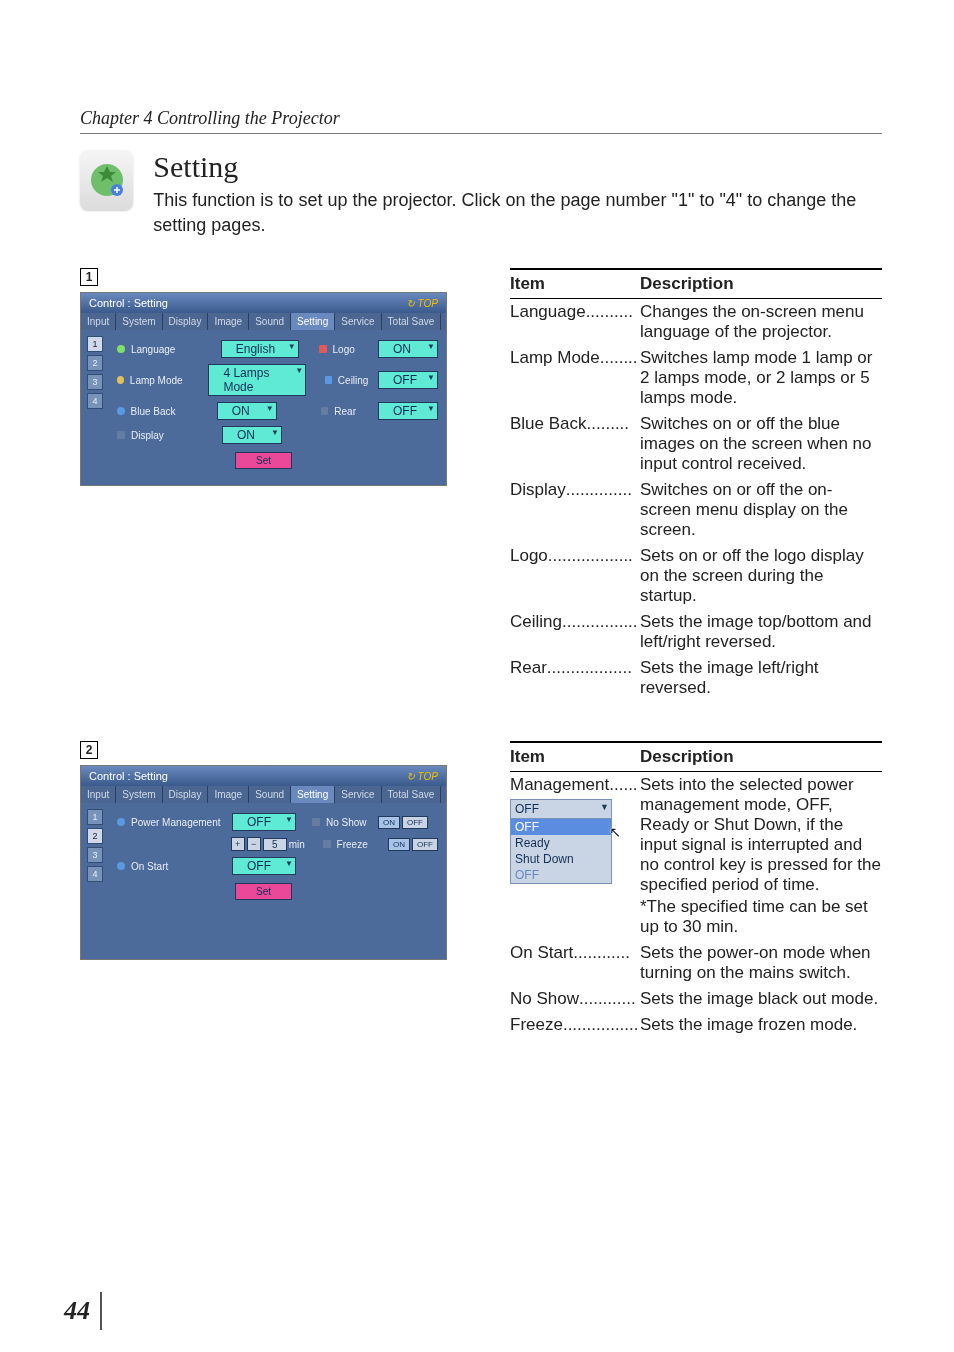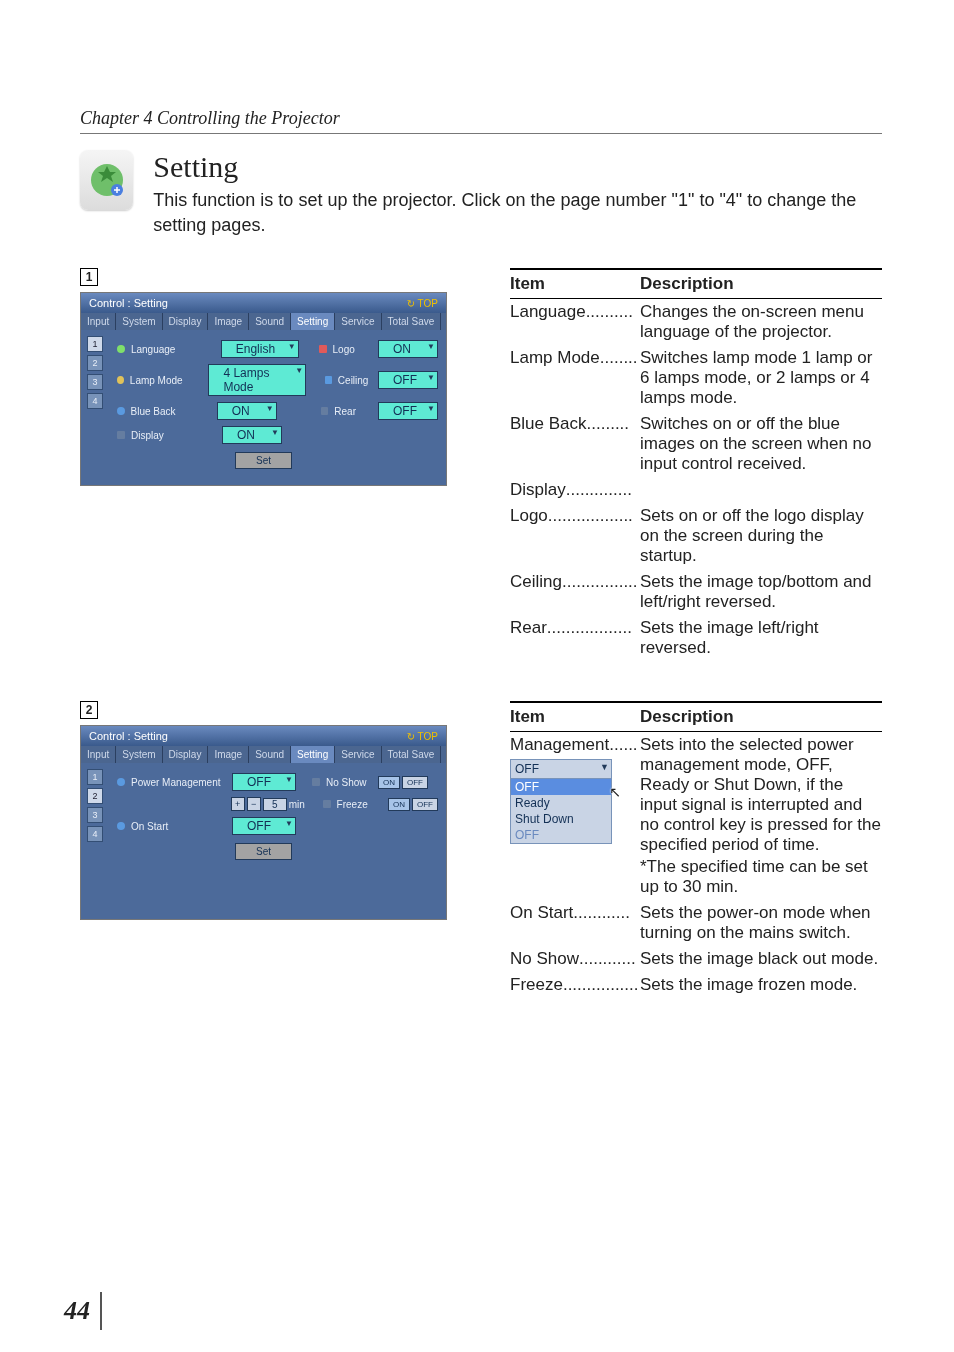--- a/index.html
+++ b/index.html
@@ -81,20 +81,21 @@
     color: #fff;
     font-size: 11px;
     padding: 4px 8px;
     display: flex;
     justify-content: space-between;
     align-items: center;
   }
   .ss-title .top {
     color: #f0c000;
     font-size: 10px;
+    font-style: italic;
   }
   .ss-tabs {
     display: flex;
     background: #4b6690;
     font-size: 10px;
     color: #cfd9ea;
   }
   .ss-tab {
     padding: 3px 6px;
     border-right: 1px solid #2b3f60;
@@ -155,21 +156,21 @@
     min-width:48px;
   }
   .sel::after{
     content:"▼";
     position:absolute;
     right:2px; top:1px;
     font-size:8px;
     color:#223a5a;
   }
   .btn-set{
-    background:#a3a3a3;
+    background:#ec4899;
     border:1px solid #223a5a;
     color:#133055;
     font-size:10px;
     padding:2px 20px;
     display:block;
     margin:8px auto 0 auto;
   }
   .right-col {
     flex:1;
     font-size: 17px;
@@ -339,28 +340,29 @@
         <div class="c1">Item</div>
         <div>Description</div>
       </div>
       <div>
         <div class="tbl-row">
             <div class="c1"><span>Language</span><span class="dots"> ..........</span></div>
             <div class="c2">Changes the on-screen menu language of the projector.</div>
           </div>
         <div class="tbl-row">
             <div class="c1"><span>Lamp Mode</span><span class="dots">........</span></div>
-            <div class="c2">Switches lamp mode 1 lamp or 6 lamps mode, or 2 lamps or 4 lamps mode.</div>
+            <div class="c2">Switches lamp mode 1 lamp or 2 lamps mode, or 2 lamps or 5 lamps mode.</div>
           </div>
         <div class="tbl-row">
             <div class="c1"><span>Blue Back</span><span class="dots"> .........</span></div>
             <div class="c2">Switches on or off the blue images on the screen when no input control received.</div>
           </div>
         <div class="tbl-row">
             <div class="c1"><span>Display</span><span class="dots"> ..............</span></div>
+            <div class="c2">Switches on or off the on-screen menu display on the screen.</div>
           </div>
         <div class="tbl-row">
             <div class="c1"><span>Logo</span><span class="dots"> ..................</span></div>
             <div class="c2">Sets on or off the logo display on the screen during the startup.</div>
           </div>
         <div class="tbl-row">
             <div class="c1"><span>Ceiling</span><span class="dots">................</span></div>
             <div class="c2">Sets the image top/bottom and left/right reversed.</div>
           </div>
         <div class="tbl-row">

